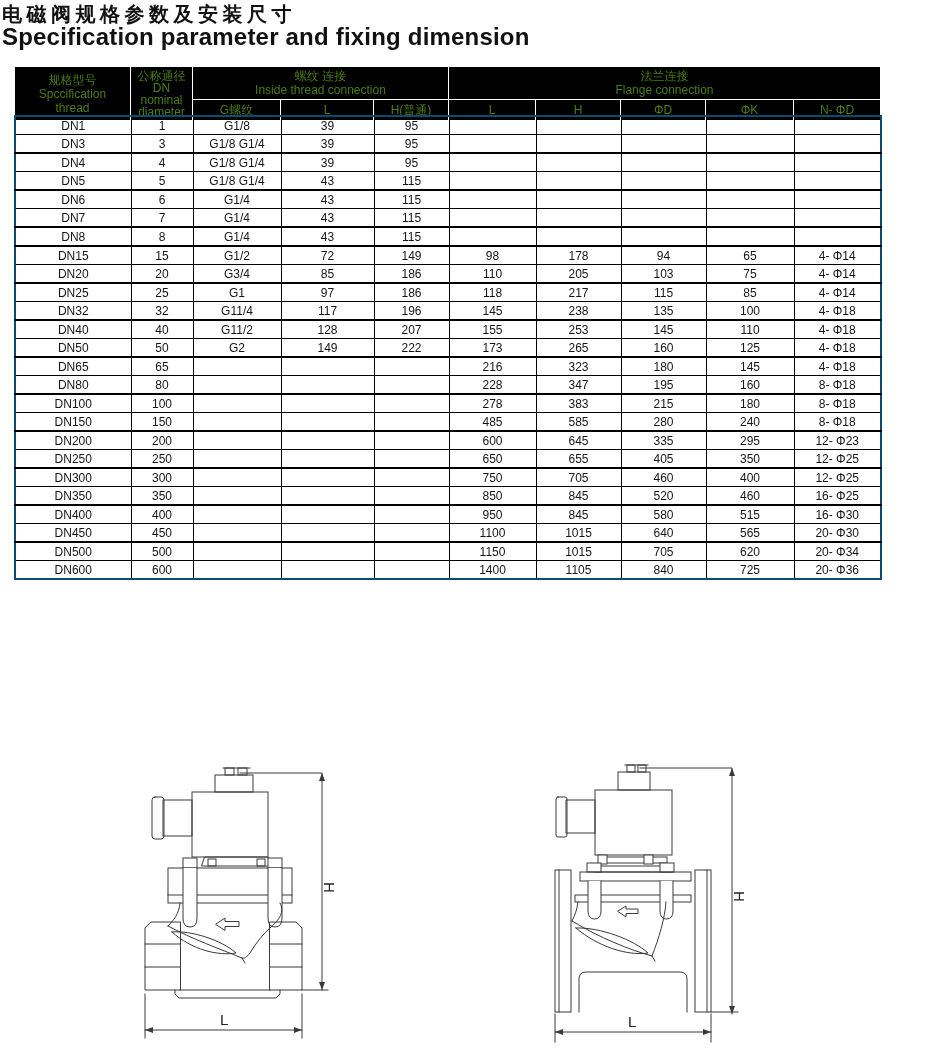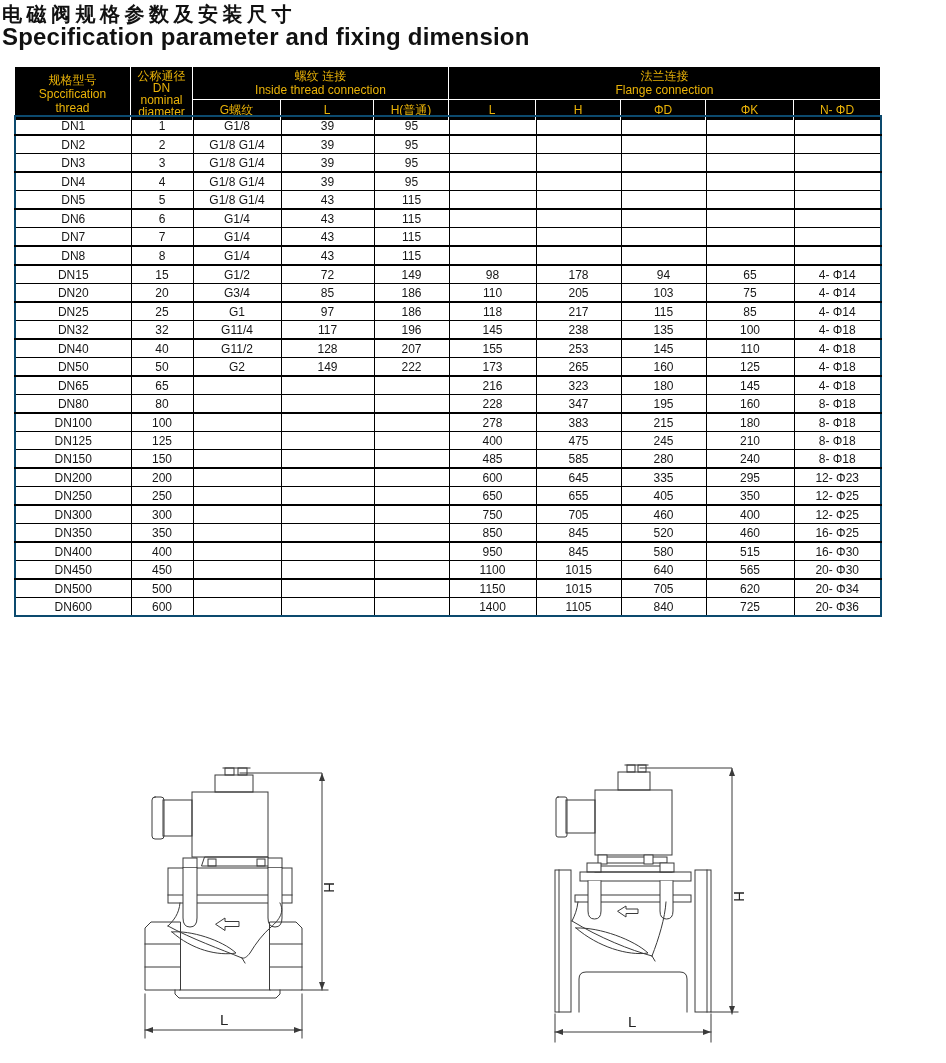--- a/index.html
+++ b/index.html
@@ -4,21 +4,21 @@
 <style>
   html,body{margin:0;padding:0;background:#fff;}
   body{width:946px;height:1063px;position:relative;font-family:"Liberation Sans",sans-serif;color:#111;}
   .page{position:relative;width:946px;height:1063px;overflow:hidden;background:#fff;}
 
   .title{position:absolute;left:2px;top:2px;}
   .t-zh{font-size:20px;font-weight:bold;letter-spacing:4.5px;line-height:24px;}
   .t-en{font-size:24px;font-weight:bold;letter-spacing:.2px;line-height:22px;}
 
   table{border-collapse:collapse;table-layout:fixed;}
-  .hdr{position:absolute;left:14px;top:66px;background:#000;color:#eab308;border:1px solid #000;}
+  .hdr{position:absolute;left:14px;top:66px;background:#000;color:#4d7c0f;border:1px solid #000;}
   .hdr th{border:1px solid #fff;font-weight:normal;font-size:12px;text-align:center;padding:0;vertical-align:middle;}
   .hdr .r1{height:33px;}
   .hdr .r2 th{height:20px;margin-top:40px;}
   .hdr th div{line-height:14px;}
   .hdr th.c-dn div{line-height:12px;}
 
   .bdy{position:absolute;left:14px;top:115px;border:2px solid #0c4a6e;padding-left:20px;}
   .bdy td{border:1px solid #000;font-size:12px;text-align:center;padding:0;height:17px;line-height:16px;color:#151515;overflow:hidden;white-space:nowrap;}
   .bdy tr.grp td{border-top-width:2px;}
 
@@ -105,32 +105,20 @@
           <td>1</td>
           <td>G1/8</td>
           <td>39</td>
           <td>95</td>
           <td></td>
           <td></td>
           <td></td>
           <td></td>
           <td></td>
         </tr>
-        <tr class="grp">
-          <td>DN2</td>
-          <td>2</td>
-          <td>G1/8 G1/4</td>
-          <td>39</td>
-          <td>95</td>
-          <td></td>
-          <td></td>
-          <td></td>
-          <td></td>
-          <td></td>
-        </tr>
         <tr>
           <td>DN3</td>
           <td>3</td>
           <td>G1/8 G1/4</td>
           <td>39</td>
           <td>95</td>
           <td></td>
           <td></td>
           <td></td>
           <td></td>
@@ -298,32 +286,20 @@
           <td></td>
           <td></td>
           <td></td>
           <td>278</td>
           <td>383</td>
           <td>215</td>
           <td>180</td>
           <td>8- Φ18</td>
         </tr>
         <tr>
-          <td>DN125</td>
-          <td>125</td>
-          <td></td>
-          <td></td>
-          <td></td>
-          <td>400</td>
-          <td>475</td>
-          <td>245</td>
-          <td>210</td>
-          <td>8- Φ18</td>
-        </tr>
-        <tr>
           <td>DN150</td>
           <td>150</td>
           <td></td>
           <td></td>
           <td></td>
           <td>485</td>
           <td>585</td>
           <td>280</td>
           <td>240</td>
           <td>8- Φ18</td>

